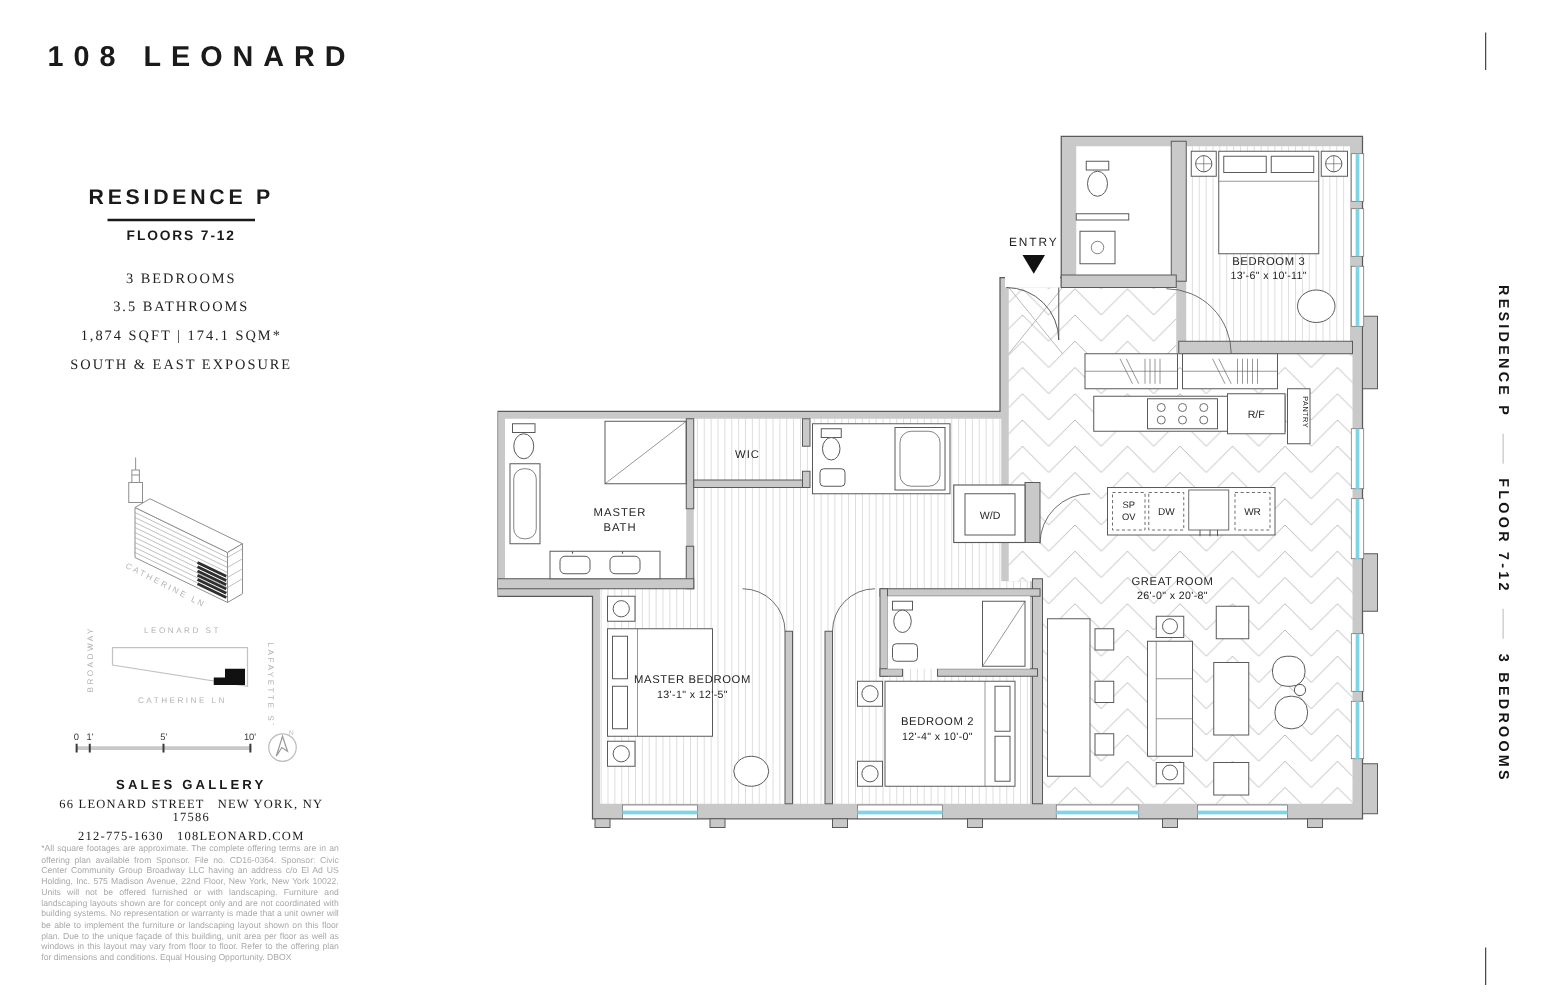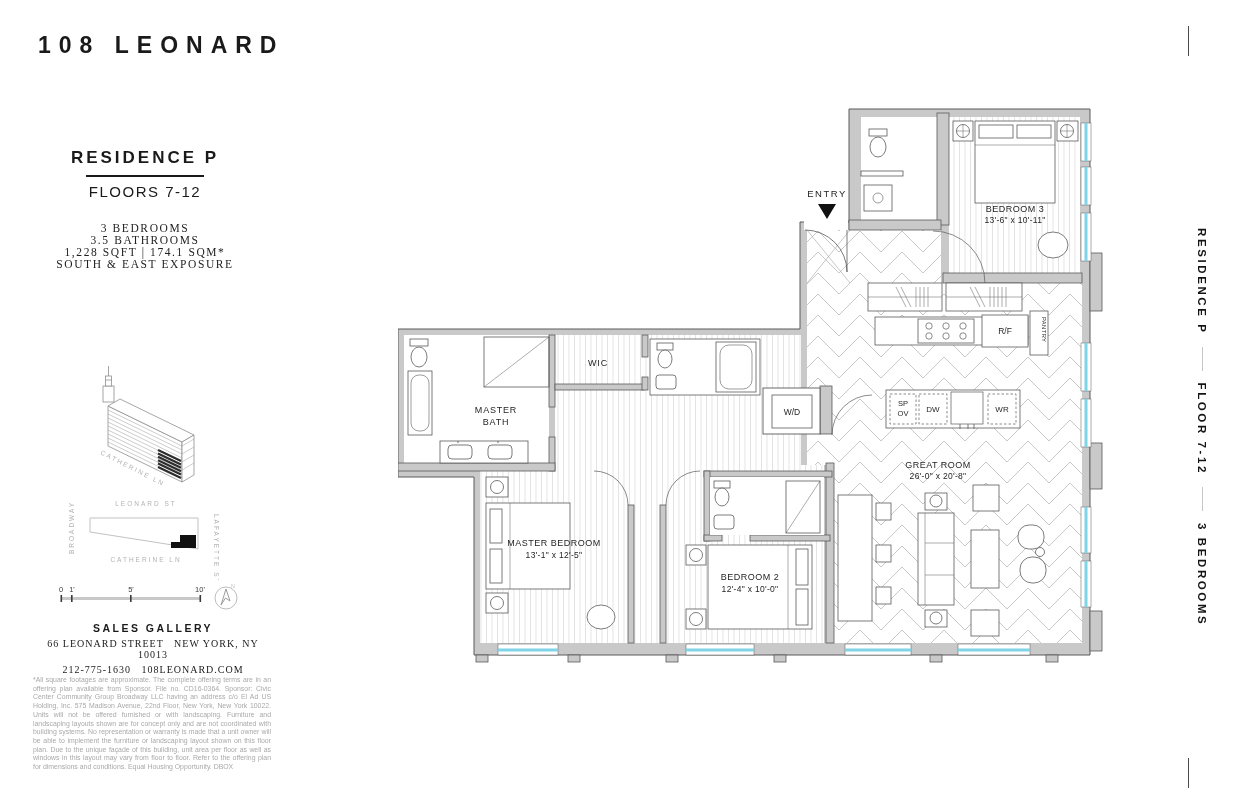--- a/index.html
+++ b/index.html
@@ -4,22 +4,22 @@
 <style>
   html,body{margin:0;padding:0;background:#fff;}
   body{width:1236px;height:800px;position:relative;overflow:hidden;
        font-family:"Liberation Sans",sans-serif;color:#1a1a1a;}
   .abs{position:absolute;}
   
   .logo{left:38px;top:32px;font-size:23px;font-weight:bold;letter-spacing:8px;white-space:nowrap;text-align:center;}
   .panel{left:30px;top:148px;width:230px;text-align:center;}
   .res-title{font-size:17px;font-weight:bold;letter-spacing:3px;}
   .res-rule{width:118px;height:2px;background:#1a1a1a;margin:7px auto 6px auto;}
-  .res-floors{font-size:15px;font-weight:normal;letter-spacing:1.5px;}
-  .spec{font-family:"Liberation Serif",serif;font-size:11.5px;letter-spacing:1.6px;color:#1e1e1e;}
+  .res-floors{font-size:11px;font-weight:bold;letter-spacing:1.5px;}
+  .spec{font-family:"Liberation Serif",serif;font-size:11.5px;letter-spacing:1.6px;margin-top:11px;color:#1e1e1e;}
   .sales{left:38px;top:622px;width:230px;text-align:center;}
   .sales-title{font-size:10.5px;font-weight:bold;letter-spacing:2.5px;}
   .sales-line{font-family:"Liberation Serif",serif;font-size:10px;letter-spacing:1px;margin-top:4px;white-space:pre-wrap;}
   .disclaimer{left:33px;top:676px;width:238px;font-size:6.9px;line-height:8.7px;
               color:#a9a9a9;text-align:justify;}
   
   .vtick{width:1px;background:#4a4a4a;left:1188px;}
   .vstrip{left:1196px;top:228px;height:350px;writing-mode:vertical-rl;
           font-size:11.5px;font-weight:bold;letter-spacing:2.6px;color:#141414;white-space:nowrap;}
   .vsep{display:inline-block;width:1px;height:24px;background:#c6c6c6;margin:12px 0;}
@@ -32,21 +32,21 @@
 <body>
 
 <div class="abs logo">108 LEONARD</div>
 
 <div class="abs panel">
   <div class="res-title">RESIDENCE P</div>
   <div class="res-rule"></div>
   <div class="res-floors">FLOORS 7-12</div>
   <div class="spec" style="margin-top:22px">3 BEDROOMS</div>
   <div class="spec">3.5 BATHROOMS</div>
-  <div class="spec">1,228 SQFT | 174.1 SQM*</div>
+  <div class="spec">1,874 SQFT | 174.1 SQM*</div>
   <div class="spec">SOUTH &amp; EAST EXPOSURE</div>
 </div>
 
 <svg class="abs" style="left:88px;top:362px" width="165" height="142" viewBox="0 0 165 142">
   <g stroke="#8f8f8f" stroke-width="0.8" fill="#ffffff">
     <polygon points="20,44 94,80 94,120 20,84"></polygon>
     <polygon points="20,44 32,37 106,73 94,80"></polygon>
     <polygon points="94,80 106,73 106,113 94,120"></polygon>
   </g>
   <g stroke="#9a9a9a" stroke-width="0.5">
@@ -89,21 +89,21 @@
   </g>
   <g>
     <circle cx="168" cy="16" r="11" fill="none" stroke="#bdbdbd" stroke-width="1"></circle>
     <path d="M163,23 L168,7 L172,19 L167.5,16 Z" fill="none" stroke="#9b9b9b" stroke-width="1"></path>
     <text x="173" y="6" font-size="5.5" fill="#c4c4c4">N</text>
   </g>
 </svg>
 
 <div class="abs sales">
   <div class="sales-title">SALES GALLERY</div>
-  <div class="sales-line">66 LEONARD STREET   NEW YORK, NY 10013</div>
+  <div class="sales-line">66 LEONARD STREET   NEW YORK, NY 17586</div>
   <div class="sales-line">212-775-1630   108LEONARD.COM</div>
 </div>
 
 <div class="abs disclaimer">*All square footages are approximate. The complete offering terms are in an offering plan available from Sponsor. File no. CD16-0364. Sponsor: Civic Center Community Group Broadway LLC having an address c/o El Ad US Holding, Inc. 575 Madison Avenue, 22nd Floor, New York, New York 10022. Units will not be offered furnished or with landscaping. Furniture and landscaping layouts shown are for concept only and are not coordinated with building systems. No representation or warranty is made that a unit owner will be able to implement the furniture or landscaping layout shown on this floor plan. Due to the unique façade of this building, unit area per floor as well as windows in this layout may vary from floor to floor. Refer to the offering plan for dimensions and conditions. Equal Housing Opportunity. DBOX</div>
 
 <div class="abs vtick" style="top:26px;height:30px"></div>
 <div class="abs vstrip">
   <span>RESIDENCE P</span><span class="vsep"></span><span>FLOOR 7-12</span><span class="vsep"></span><span>3 BEDROOMS</span>
 </div>
 <div class="abs vtick" style="top:758px;height:30px"></div>

